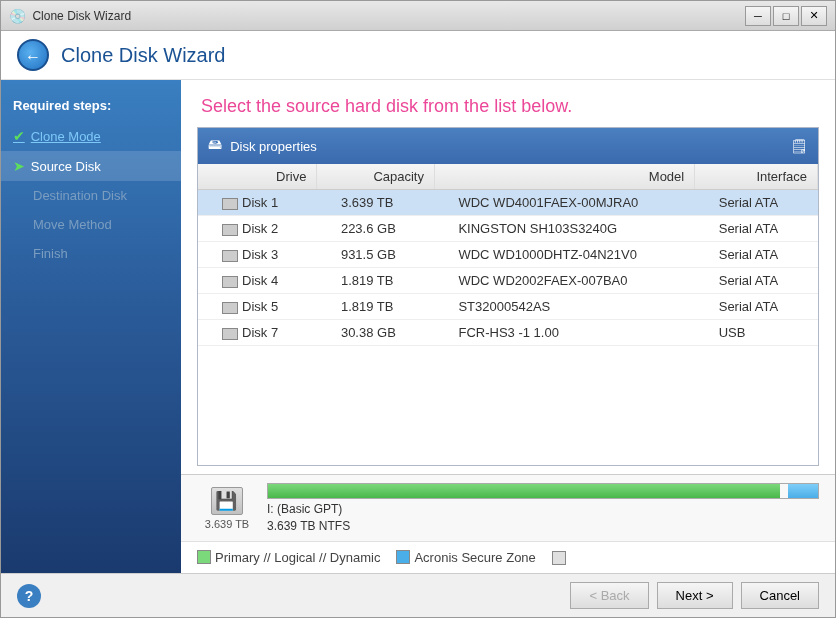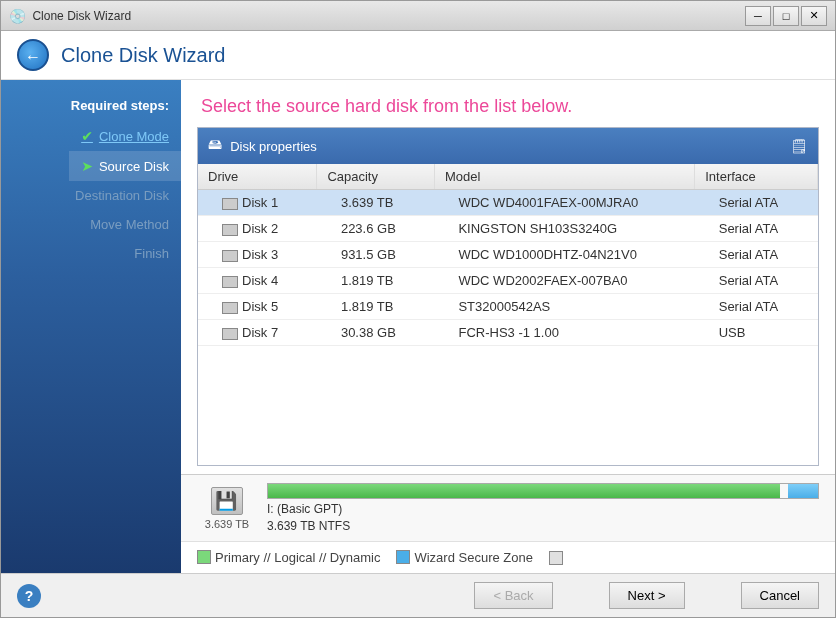--- a/index.html
+++ b/index.html
@@ -31,21 +31,20 @@
     }
 
     
     .sidebar {
       width: 180px;
       background: linear-gradient(to bottom, #3a7fc1 0%, #2c5f9e 40%, #1a3a6e 100%);
       display: flex;
       flex-direction: column;
       padding-top: 10px;
       flex-shrink: 0;
-      align-items: flex-end;
     }
     .sidebar-header {
       color: white;
       font-weight: bold;
       padding: 8px 12px;
       font-size: 13px;
     }
     .sidebar-item {
       padding: 7px 12px;
       color: #cce0f5;
@@ -111,21 +110,21 @@
     .disk-table {
       width: 100%;
       border-collapse: collapse;
       font-size: 13px;
     }
     .disk-table th {
       background: linear-gradient(to bottom, #f5f5f5, #e5e5e5);
       border-bottom: 1px solid #ccc;
       border-right: 1px solid #ddd;
       padding: 5px 10px;
-      text-align: left;
+      text-align: right;
       color: #333;
       font-weight: normal;
     }
     .disk-table td {
       padding: 5px 24px;
       border-bottom: 1px solid #eee;
       color: #333;
     }
     .disk-table tr.selected { background: #cce0f5; }
     .disk-icon { width: 16px; height: 12px; display: inline-block; background: #ccc; border: 1px solid #888; margin-right: 4px; vertical-align: middle; }
@@ -218,21 +217,20 @@
     .footer-left { display: flex; align-items: center; gap: 8px; }
     .footer-right { display: flex; gap: 8px; }
     .btn {
       padding: 5px 18px;
       background: linear-gradient(to bottom, #f5f5f5, #ddd);
       border: 1px solid #aaa;
       cursor: pointer;
       font-size: 13px;
       min-width: 70px;
       text-align: left;
-      margin-left: 48px;
     }
     .btn:disabled { color: #aaa; cursor: default; }
     .help-icon {
       width: 24px; height: 24px;
       background: #3a7fc1;
       border-radius: 50%;
       color: white;
       display: flex; align-items: center; justify-content: center;
       font-weight: bold; font-size: 14px;
       cursor: pointer;
@@ -385,21 +383,21 @@
       </div>
     </div>
 
     <div class="legend">
       <div class="legend-item">
         <div class="legend-box primary"></div>
         <span>Primary // Logical // Dynamic</span>
       </div>
       <div class="legend-item">
         <div class="legend-box acronis"></div>
-        <span>Wizard Secure Zone</span>
+        <span>Acronis Secure Zone</span>
       </div>
       <div class="legend-item">
         <div class="legend-box unalloc"></div>
       </div>
     </div>
   </div>
 </div>
 
 <div class="footer">
   <div class="footer-left">

